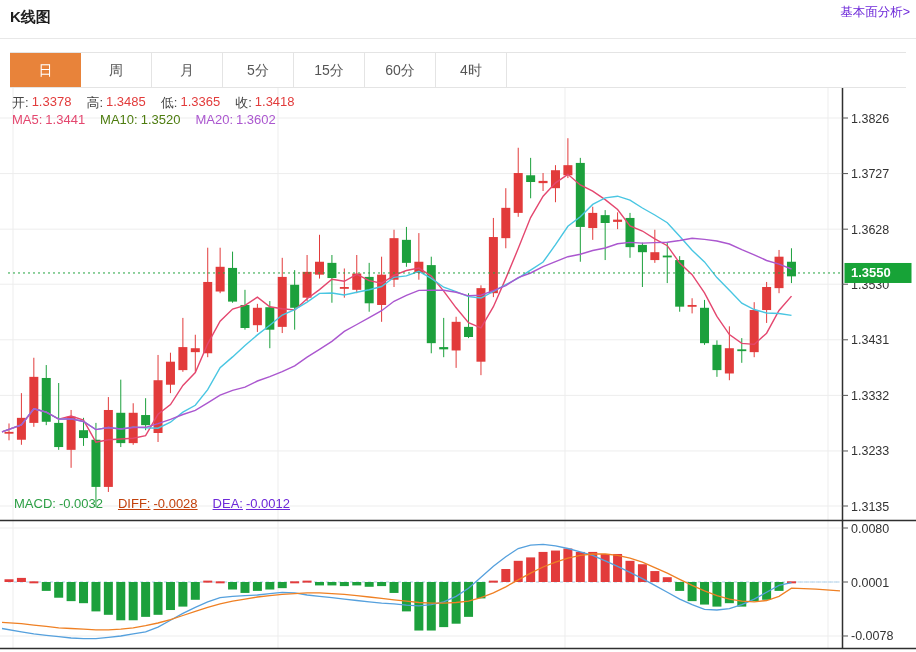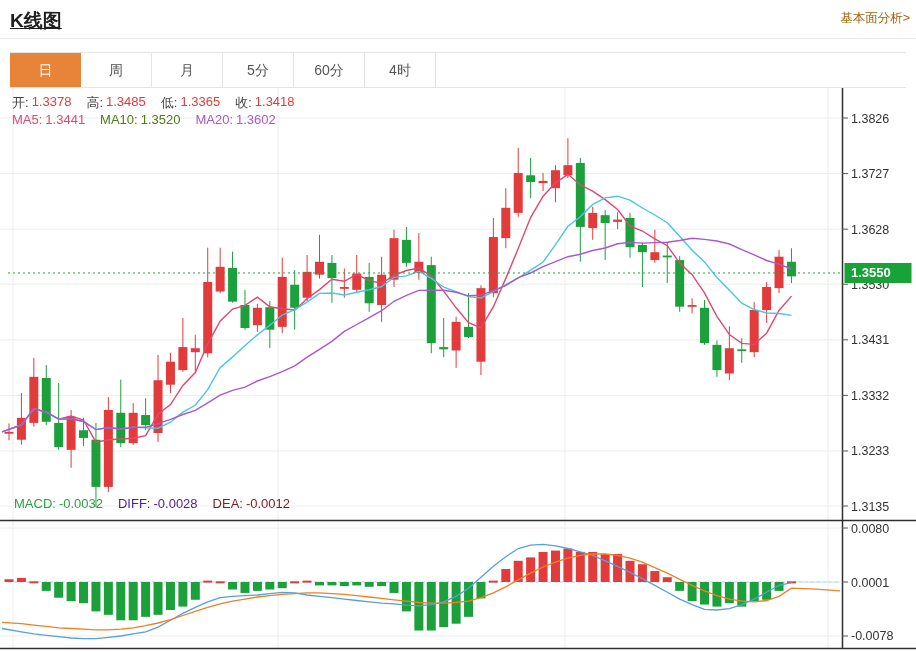--- a/index.html
+++ b/index.html
@@ -1,52 +1,53 @@
 <!DOCTYPE html>
 <html><head>
 <meta charset="utf-8">
 <style>
   html,body{margin:0;padding:0;background:#fff;}
   body{width:916px;height:652px;position:relative;overflow:hidden;
        font-family:"Liberation Sans","DejaVu Sans",sans-serif;}
   .header{position:absolute;top:0;left:0;width:916px;height:38px;
           border-bottom:1px solid #e8e8e8;background:#fff;}
-  .page-title{position:absolute;left:10px;top:8px;font-size:19px;font-weight:bold;color:#1f1f1f;text-decoration:underline;}
-  .fundamental-link{position:absolute;right:6px;top:10px;font-size:12.5px;color:#a16207;cursor:pointer;text-align:right;}
+  .page-title{position:absolute;left:10px;top:8px;font-size:15px;font-weight:bold;color:#1f1f1f;}
+  .fundamental-link{position:absolute;right:6px;top:4px;font-size:12.5px;color:#6d28d9;cursor:pointer;text-align:right;}
   .tabbar{position:absolute;left:10px;top:52px;width:896px;height:36px;display:flex;
           border-top:1px solid #e4e4e4;border-bottom:1px solid #e4e4e4;box-sizing:border-box;background:#fff;}
   .tab{width:71px;height:100%;line-height:34px;text-align:center;font-size:14px;color:#555;
        border-right:1px solid #e4e4e4;box-sizing:border-box;cursor:pointer;background:#fff;}
   .tab:first-child{border-left:1px solid #e4e4e4;}
   .tab.active{background:#e8833a;color:#fff;border-color:#e8833a;}
   .tab-filler{flex:1;}
   .legend-row{position:absolute;display:flex;gap:15px;white-space:nowrap;z-index:5;}
   .ohlc-row{left:12px;top:94px;font-size:13px;}
   .ma-row{left:12px;top:112px;font-size:13px;}
   .macd-row{left:14px;top:496px;font-size:13px;}
   .legend-item{display:flex;gap:3px;}
   .lg-label{color:#444;}
   .lg-value{color:#e23b3b;}
   .ma5-c{color:#e4476f;}  .ma10-c{color:#4d7c0f;}  .ma20-c{color:#ab57cf;justify-content:space-between;}
-  .macd-c{color:#2c9f45;} .diff-c{color:#4c1d95;}  .dea-c{color:#7f1d1d;}
+  .macd-c{color:#2c9f45;} .diff-c{color:#c2410c;text-decoration:underline;}  .dea-c{color:#6d28d9;text-decoration:underline;}
   svg{position:absolute;left:0;top:0;}
 </style>
 </head>
 <body>
 
 <div class="header">
   <div class="page-title">K线图</div>
   <div class="fundamental-link">基本面分析&gt;</div>
 </div>
 
 <div class="tabbar">
   <div class="tab active">日</div>
   <div class="tab">周</div>
   <div class="tab">月</div>
   <div class="tab">5分</div>
+  <div class="tab">15分</div>
   <div class="tab">60分</div>
   <div class="tab">4时</div>
   <div class="tab-filler"></div>
 </div>
 
 <svg id="chart-svg" width="916" height="652" viewBox="0 0 916 652">
     <g>
       <line x1="0" y1="118" x2="842" y2="118" stroke="#ededed" stroke-width="1"></line>
       <line x1="0" y1="173.589001447178" x2="842" y2="173.589001447178" stroke="#ededed" stroke-width="1"></line>
       <line x1="0" y1="229.17800289435598" x2="842" y2="229.17800289435598" stroke="#ededed" stroke-width="1"></line>

